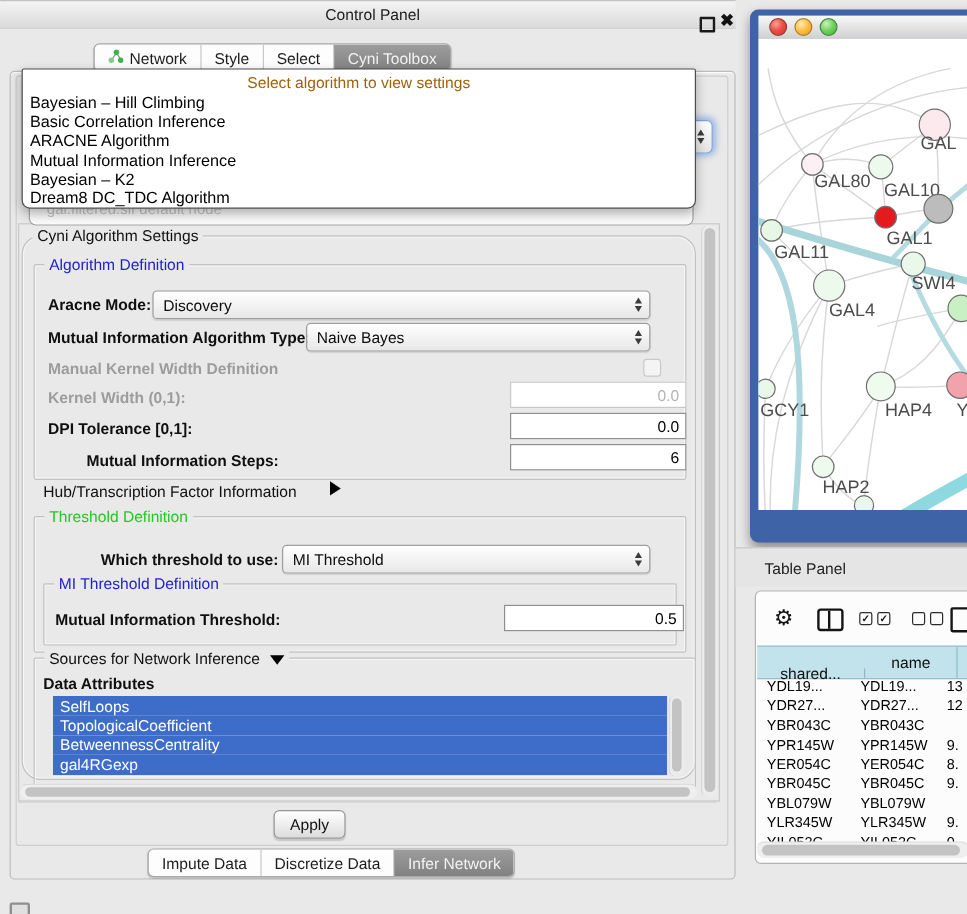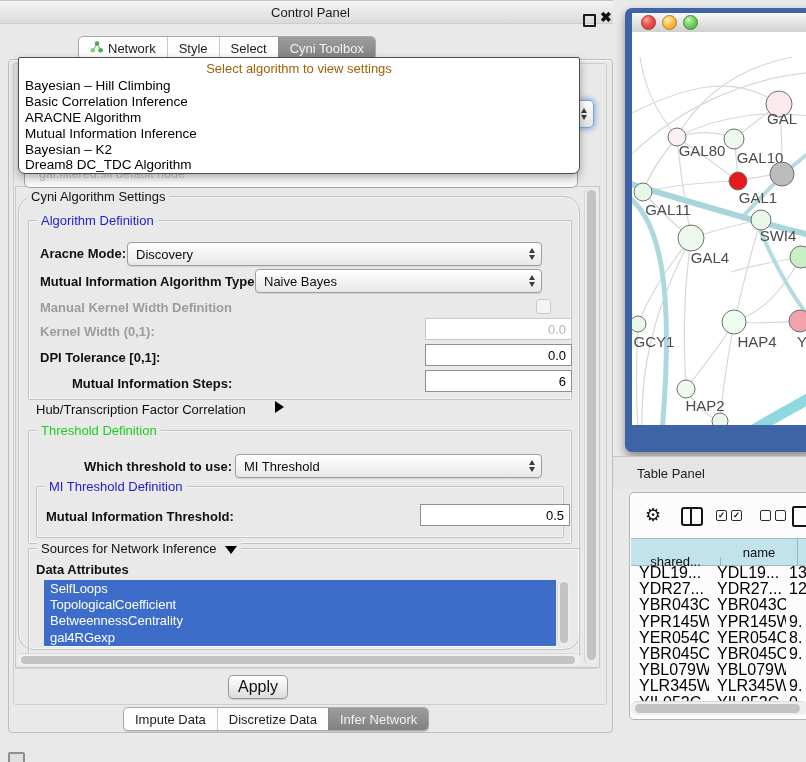--- a/index.html
+++ b/index.html
@@ -62,21 +62,21 @@
     border-left:9px solid #000;display:inline-block;}
   .tri-down{width:0;height:0;border-left:6px solid transparent;border-right:6px solid transparent;
     border-top:8px solid #000;display:inline-block;}
   .attr-list{background:#fff;overflow:hidden;}
   .attr{height:16.4px;display:flex;align-items:center;padding-left:6px;font-size:13px;color:#fff;}
   .sb-v{background:#ececec;border-left:1px solid #d6d6d6;border-radius:6px;}
   .sb-v .th{position:absolute;left:2px;right:2px;background:#c3c3c3;border-radius:6px;}
   .sb-h{background:#efefef;border-top:1px solid #d9d9d9;border-radius:6px;}
   .sb-h .th{position:absolute;top:2px;bottom:2px;background:#c3c3c3;border-radius:6px;}
   .btn{height:22px;border:1px solid #979797;border-radius:5px;background:linear-gradient(#ffffff,#dcdcdc);
-    display:flex;align-items:center;justify-content:center;font-size:16px;color:#111;
+    display:flex;align-items:center;justify-content:center;font-size:13px;color:#111;
     box-shadow:0 1px 1px rgba(0,0,0,.15);}
   
   .net-frame{left:625px;top:8px;width:190px;height:444px;background:#3f63a7;border-radius:7px 0 0 7px;
     box-shadow:0 5px 10px rgba(0,0,0,.4);}
   .net-titlebar{left:632px;top:13px;width:174px;height:19px;background:linear-gradient(#f8f8f8,#d0d0d0);
     border-bottom:1px solid #8f8f8f;display:flex;align-items:center;gap:6px;padding-left:9px;}
   .tl{width:13px;height:13px;border-radius:50%;}
   .tl.red{background:radial-gradient(circle at 35% 30%,#ffa39b,#ec5047 45%,#c9362d);border:1px solid #9e342c;}
   .tl.yellow{background:radial-gradient(circle at 35% 30%,#ffeab2,#fdbd3f 50%,#e5991b);border:1px solid #ad7d1d;}
   .tl.green{background:radial-gradient(circle at 35% 30%,#c9f2ba,#6fcf5a 50%,#3fae3c);border:1px solid #3c8a39;}
@@ -89,21 +89,21 @@
     border-radius:5px;}
   .icon-split{width:18px;height:15px;border:2px solid #141414;border-radius:3px;position:relative;}
   .icon-split::after{content:"";position:absolute;left:7px;top:0;bottom:0;width:2px;background:#141414;}
   .mini-cb{width:9px;height:9px;border:1.5px solid #2a2a2a;border-radius:2px;font-size:8.5px;line-height:9px;
     text-align:center;color:#111;font-weight:bold;display:inline-block;}
   .icon-doc{width:16px;height:17px;border:2px solid #141414;border-radius:2px;}
   .thead{left:631px;top:538px;width:175px;height:26px;display:flex;border-top:1px solid #9bbecd;
     border-bottom:1px solid #9bbecd;}
   .th-cell{display:flex;align-items:center;justify-content:center;font-size:13px;color:#101010;
     border-right:1px solid #8fb9c9;box-sizing:border-box;}
-  .trow{display:flex;height:16.2px;align-items:flex-start;font-size:16px;color:#000;}
+  .trow{display:flex;height:16.2px;align-items:center;font-size:12px;color:#000;}
   .td{padding-left:8px;box-sizing:border-box;white-space:nowrap;overflow:hidden;}
   .corner-ic{left:8px;top:752px;width:13px;height:14px;border:2px solid #8f8f8f;border-radius:2px;background:#e0e0e0;}
   .topleft-mark{left:2px;top:0;width:3px;height:7px;background:#b3b3b3;}
   .net-tab-icon{display:inline-block;margin-right:5px;}
 </style>
 </head>
 <body>
 
 <div id="page">
 
@@ -200,21 +200,21 @@
   </div>
   <span class="abs lbl" style="left:40px;top:350px;">DPI Tolerance [0,1]:</span>
   <div class="abs fld" style="left:425px;top:344px;width:140px;">
     <span>0.0</span>
   </div>
   <span class="abs lbl" style="left:48px;top:376px;margin-left:24px;">Mutual Information Steps:</span>
   <div class="abs fld" style="left:425px;top:370px;width:140px;">
     <span>6</span>
   </div>
 
-  <span class="abs lbl plain" style="left:36px;top:402px;">Hub/Transcription Factor Correlation</span>
+  <span class="abs lbl plain" style="left:36px;top:402px;">Hub/Transcription Factor Information</span>
   <span class="abs tri-right" style="left:275px;top:401px;"></span>
 
   <div class="abs tbox" style="left:28px;top:430px;width:542px;height:112px;">
     <span class="tbox-title green">Threshold Definition</span>
   </div>
   <span class="abs lbl" style="left:84px;top:459px;">Which threshold to use:</span>
   <div class="abs combo" style="left:235px;top:454px;width:297px;">
     <span>MI Threshold</span>
     <span class="arrows">
         <span class="arr-up"></span>

